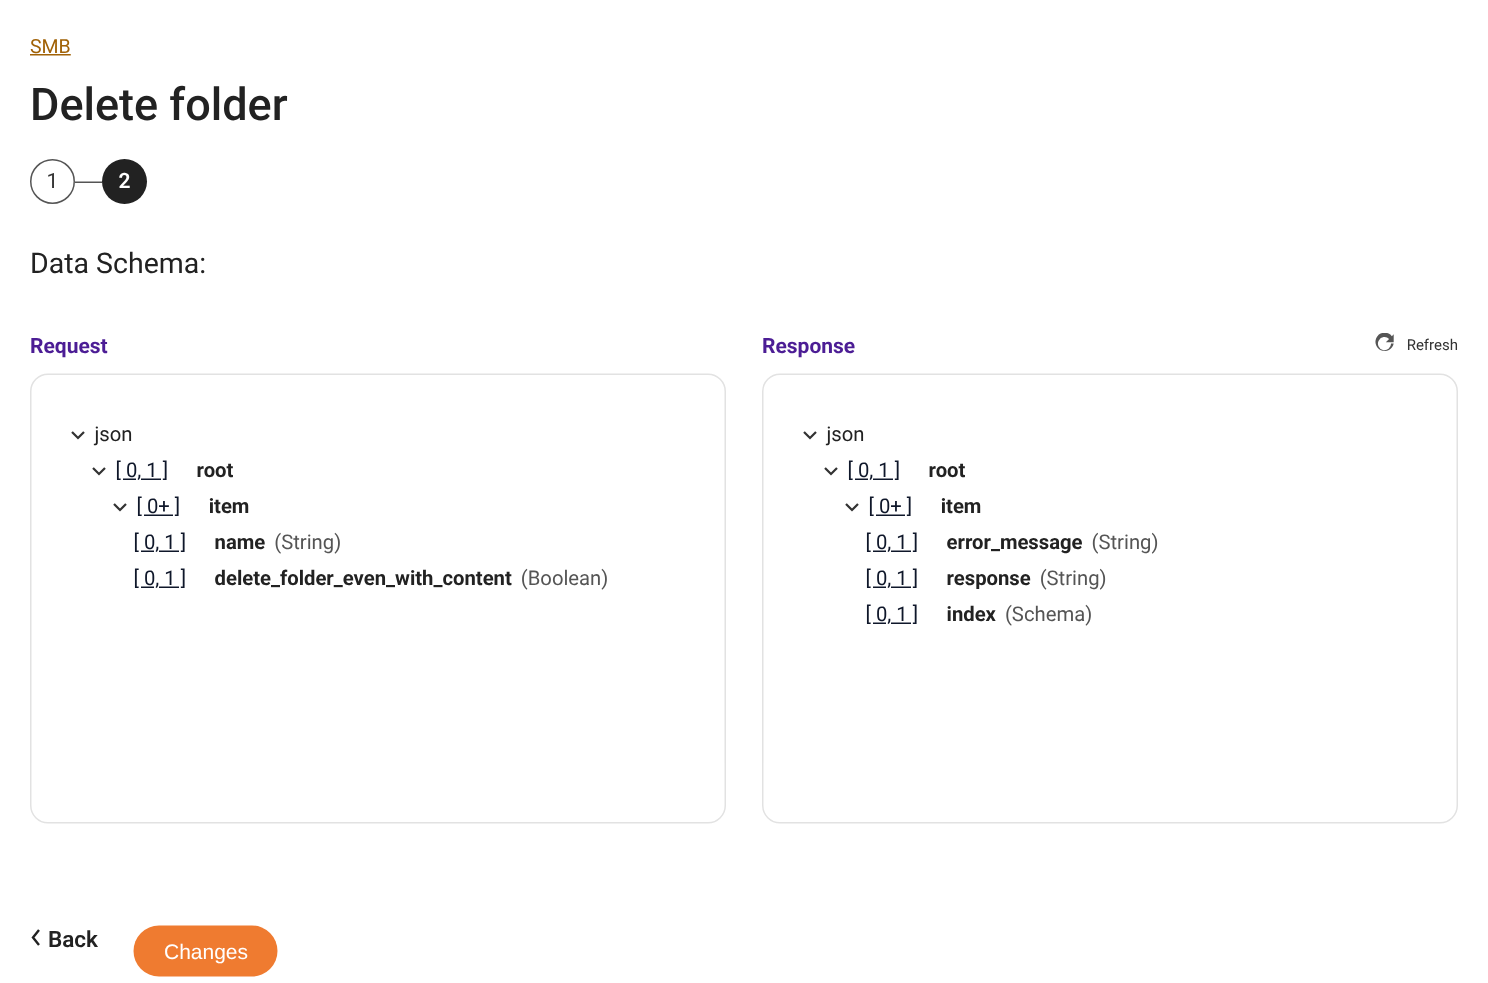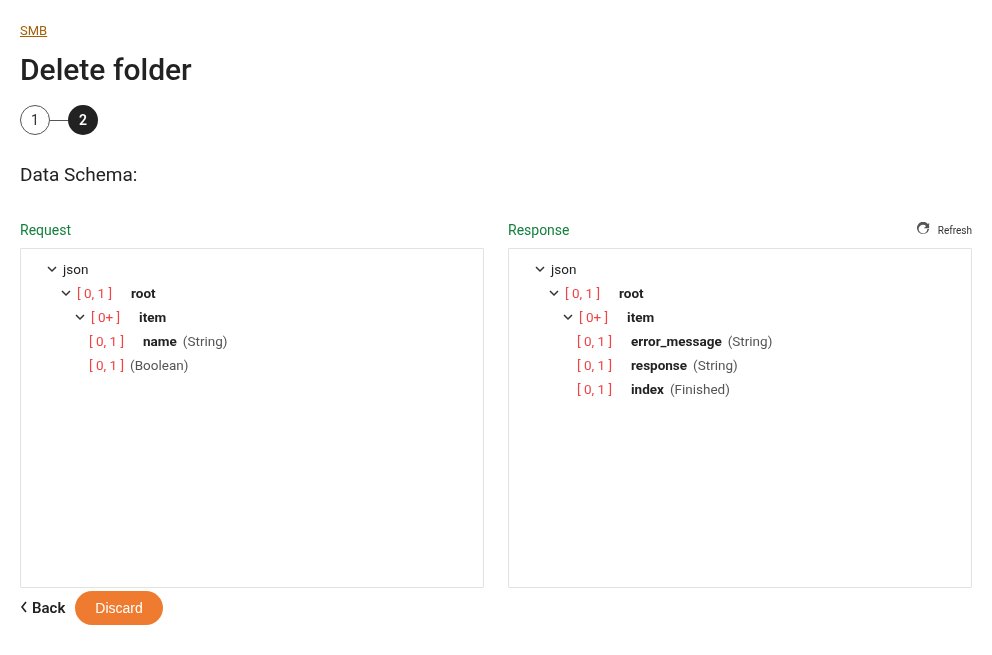--- a/index.html
+++ b/index.html
@@ -71,66 +71,68 @@
     }
     .schema-header {
       display: flex;
       justify-content: space-between;
       align-items: flex-end;
       margin-bottom: 10px;
       min-height: 28px;
     }
     .schema-label {
       font-size: 14px;
-      color: #15803d;
+      color: #4c1d95;
+      font-weight: bold;
     }
     .refresh {
       display: flex;
       align-items: center;
       gap: 8px;
       font-size: 10px;
       color: #333;
       cursor: pointer;
     }
     .refresh svg { width: 14px; height: 14px; }
     .schema-box {
       border: 1px solid #e2e2e2;
-      border-radius: 1px;
+      border-radius: 12px;
       background: #fff;
-      padding: 8px 12px;
-      height: 340px;
+      padding: 28px 12px;
+      height: 300px;
       font-size: 13.5px;
       overflow: auto;
     }
     .tree-row {
       display: flex;
       align-items: center;
       gap: 6px;
       padding: 4px 0;
       white-space: nowrap;
     }
     .chev {
       width: 10px;
       display: inline-flex;
       cursor: pointer;
     }
     .chev svg { width: 10px; height: 10px; }
     .node-name { font-weight: 700; margin-left: 13px; }
     .node-type { color: #555; font-weight: 400; }
-    .node-card { color: #ef4444; }
+    .node-card { color: #0f172a; text-decoration: underline; }
     .ind-1 { padding-left: 14px; }
     .ind-2 { padding-left: 28px; }
     .ind-3 { padding-left: 42px; }
     .ind-4 { padding-left: 56px; }
     .footer {
       position: absolute;
-      bottom: 30px;
+      bottom: 4px;
       left: 20px;
       display: flex;
-      align-items: center;
+      align-items: flex-start;
+      gap: 14px;
     }
     .back-link {
       display: flex;
       align-items: center;
       gap: 4px;
       font-size: 15px;
       font-weight: 600;
       color: #222;
       cursor: pointer;
       margin-right: 10px;
@@ -197,20 +199,21 @@
         <span class="node-card">[ 0+ ]</span>
         <span class="node-name">item</span>
       </div>
       <div class="tree-row ind-4">
         <span class="node-card">[ 0, 1 ]</span>
         <span class="node-name">name</span>
         <span class="node-type">(String)</span>
       </div>
       <div class="tree-row ind-4">
         <span class="node-card">[ 0, 1 ]</span>
+        <span class="node-name">delete_folder_even_with_content</span>
         <span class="node-type">(Boolean)</span>
       </div>
     </div>
   </div>
 
   <div class="schema-col">
     <div class="schema-header">
       <span class="schema-label">Response</span>
       <div class="refresh">
         <span><svg viewBox="0 0 16 16">
@@ -252,31 +255,31 @@
         <span class="node-type">(String)</span>
       </div>
       <div class="tree-row ind-4">
         <span class="node-card">[ 0, 1 ]</span>
         <span class="node-name">response</span>
         <span class="node-type">(String)</span>
       </div>
       <div class="tree-row ind-4">
         <span class="node-card">[ 0, 1 ]</span>
         <span class="node-name">index</span>
-        <span class="node-type">(Finished)</span>
+        <span class="node-type">(Schema)</span>
       </div>
     </div>
   </div>
 
 </div>
 
 <div class="footer">
   <div class="back-link">
     <span><svg viewBox="0 0 8 12">
           <path d="M6 1 L2 6 L6 11" fill="none" stroke="#222" stroke-width="1.6"></path>
         </svg></span>
     <span>Back</span>
   </div>
-  <button class="btn btn-primary">Discard</button>
+  <button class="btn btn-primary">Changes</button>
 </div>
 
 
 
 
 </body></html>

